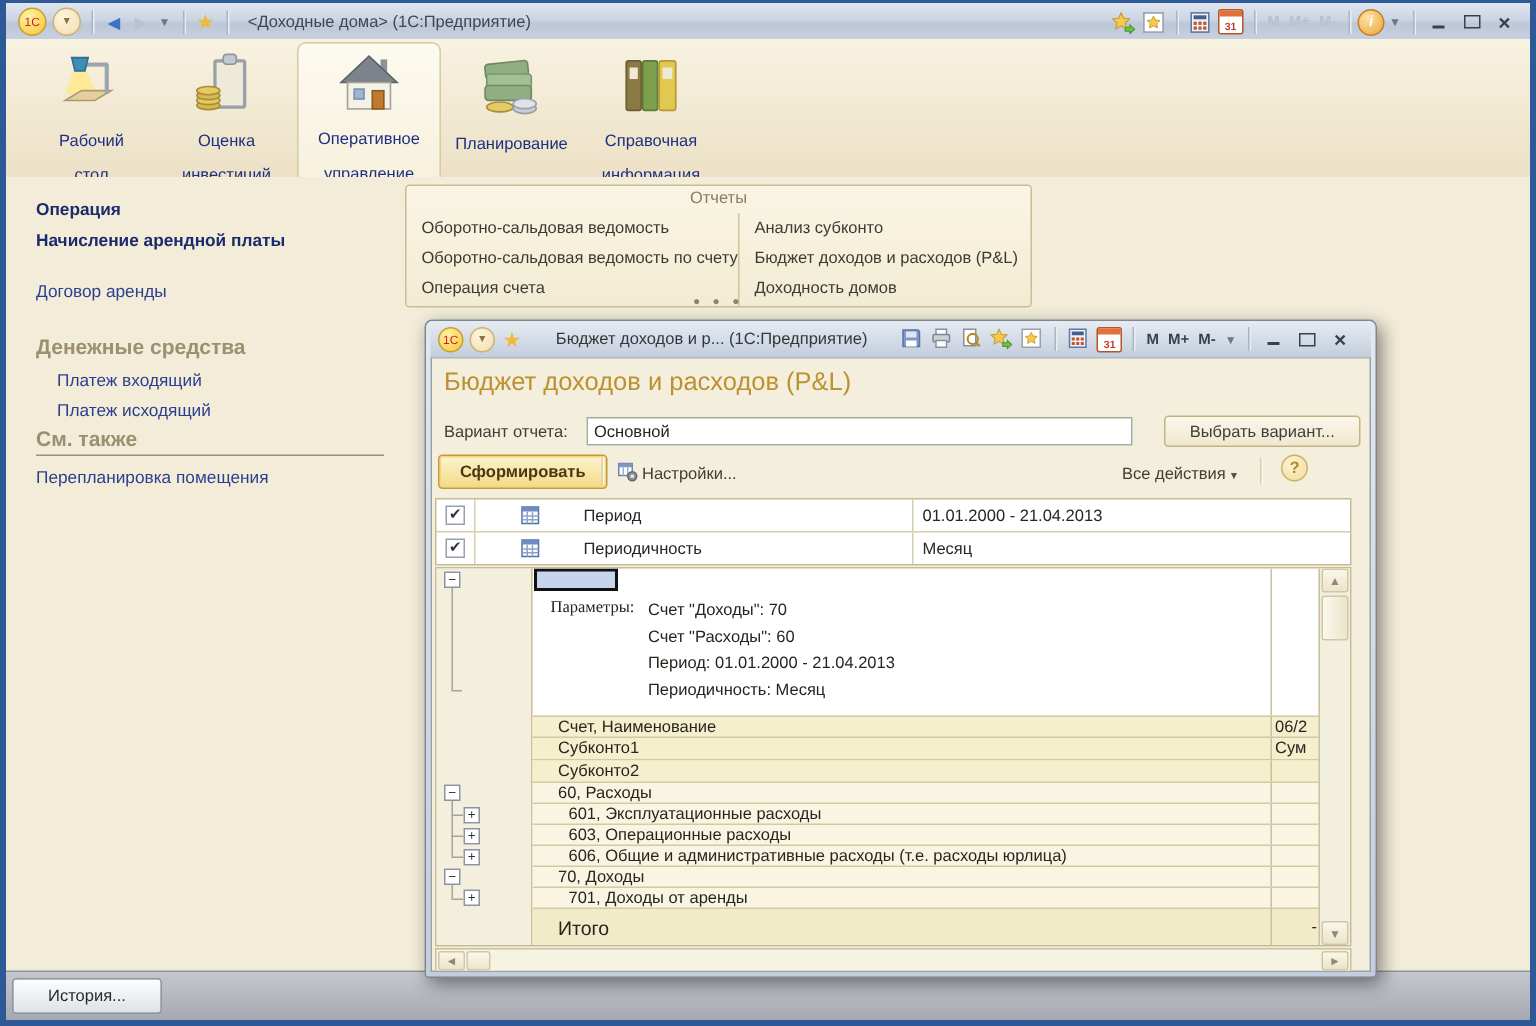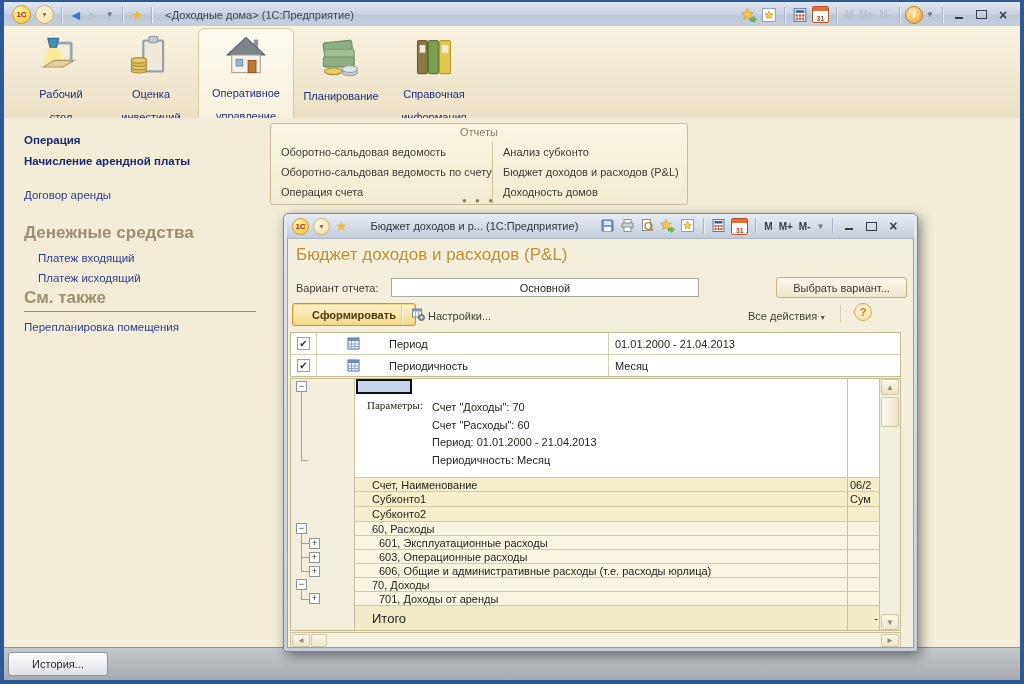--- a/index.html
+++ b/index.html
@@ -5,21 +5,21 @@
   html,body{margin:0;padding:0;}
   body{width:1024px;height:684px;overflow:hidden;font-family:"Liberation Sans","DejaVu Sans",sans-serif;font-size:11px;color:#3f3e36;}
   .window{position:relative;width:1024px;height:684px;box-sizing:border-box;
     border-left:4px solid #2d5a96;border-right:4px solid #2d5a96;border-bottom:4px solid #2d5a96;border-top:2px solid #2d5a96;
     background:#f2ecd9;}
   
   .titlebar{position:absolute;left:0;top:0;right:0;height:26px;display:flex;align-items:center;padding:0 6px;box-sizing:border-box;
     background:linear-gradient(180deg,#dfe6f0 0%,#cbd4e2 45%,#bcc7d8 55%,#c8d1df 100%);border-bottom:1px solid #98a7bb;}
   .tb-right{margin-left:auto;display:flex;align-items:center;}
   .round-ico{width:17px;height:17px;border-radius:50%;display:flex;align-items:center;justify-content:center;margin:0 2px;flex:0 0 auto;}
-  .logo1c{background:radial-gradient(circle at 35% 30%,#fff3a8,#f5c62f);border:1px solid #c89f2f;color:#d21c1c;font-weight:bold;font-size:8px;}
+  .logo1c{background:radial-gradient(circle at 35% 30%,#fff3a8,#f5c62f);border:1px solid #c89f2f;color:#d21c1c;font-weight:normal;font-size:8px;}
   .drop-circle{background:radial-gradient(circle at 35% 30%,#fdf4dc,#f3ddae);border:1px solid #cbb277;color:#7a6a3f;font-size:8px;}
   .drop-circle::after{content:"▼";font-size:7px;color:#8a7443;}
   .tsep{width:1px;height:16px;background:#a9b5c6;box-shadow:1px 0 0 #e8edf4;margin:0 5px;flex:0 0 auto;}
   .nav-back{color:#3b74c4;font-size:14px;margin:0 2px;}
   .nav-fwd{color:#b9c2cc;font-size:14px;margin:0 2px;}
   .tiny-drop{color:#6c7685;font-size:8px;margin:0 3px;}
   .star{color:#f0b93c;font-size:14px;margin:0 3px;}
   .win-title{margin:0 8px;color:#3f4752;white-space:nowrap;overflow:hidden;}
   .m-btn{font-weight:bold;font-size:10px;margin:0 3px;}
   .m-dis{color:#b9c1cc;}
@@ -38,21 +38,21 @@
   .tab{position:absolute;top:4px;bottom:0;display:flex;flex-direction:column;align-items:center;padding-top:4px;box-sizing:border-box;}
   .tab .tab-ico{width:44px;height:46px;display:flex;align-items:center;justify-content:center;}
   .tab .tl{color:#1f2f80;line-height:13px;text-align:center;margin-top:10px;}
   .tab.active{background:linear-gradient(180deg,#fdfaf0,#f7f1dd);border:1px solid #d8cba1;border-bottom:none;border-radius:6px 6px 0 0;top:2px;}
   .t1{left:14px;width:86px;} .t2{left:102px;width:90px;} .t3{left:194px;width:96px;} .t4{left:292px;width:90px;} .t5{left:384px;width:92px;}
   
   .main-area{position:absolute;left:0;top:116px;right:0;bottom:32px;background:#f2ecd9;overflow:hidden;}
   .sidebar{position:absolute;left:4px;top:0;width:258px;padding:16px 0 0 16px;box-sizing:border-box;}
   .sb-bold{color:#1b2a6b;font-weight:bold;font-size:11.5px;margin-bottom:9px;cursor:default;}
   .sb-link{color:#2b3f8f;font-size:11.5px;margin-bottom:8px;cursor:default;}
-  .sb-hdr{color:#9d9071;font-weight:bold;font-size:17px;margin-bottom:9px;}
+  .sb-hdr{color:#9d9071;font-weight:bold;font-size:14px;margin-bottom:9px;}
   .sb-rule{border-bottom:1px solid #9d9071;padding-bottom:3px;width:232px;}
   .mb22{margin-bottom:22px;} .mb14{margin-bottom:4px;} .ind{margin-left:14px;}
   .reports-panel{position:absolute;left:266px;top:5px;width:418px;height:82px;box-sizing:border-box;
     background:linear-gradient(180deg,#faf5e4,#f3ecd4);border:1px solid #c9bd96;border-radius:3px;}
   .rp-title{text-align:center;color:#8a7e5e;padding-top:2px;height:16px;}
   .rp-cols{position:absolute;left:0;top:18px;right:0;bottom:0;display:flex;}
   .rp-col{width:50%;box-sizing:border-box;padding-left:10px;}
   .rp-col.first{border-right:1px solid #cfc49c;width:222px;}
   .rp-col.second{flex:1;}
   .rp-item{line-height:20px;color:#3c3b33;white-space:nowrap;cursor:default;}
@@ -64,25 +64,25 @@
   
   .dialog{position:absolute;left:279px;top:211px;width:635px;height:439px;box-sizing:border-box;z-index:10;
     background:linear-gradient(180deg,#e2e8f0,#c3cddb);border:1px solid #7e8694;border-radius:5px 5px 3px 3px;
     padding:0 3px 3px;box-shadow:3px 4px 12px rgba(0,0,0,.45);}
   .dlg-titlebar{height:24px;display:flex;align-items:center;padding:0 3px;
     background:linear-gradient(180deg,#e7ecf3,#c3cddb);}
   .dlg-title{margin:0 20px;color:#33373d;white-space:nowrap;overflow:hidden;}
   .dlg-body{position:relative;height:410px;background:#f4efdc;border:1px solid #9aa1ad;border-top:1px solid #aeb6c1;box-sizing:border-box;overflow:hidden;}
   .rpt-title{position:absolute;left:8px;top:6px;font-size:17px;color:#bd9030;}
   .v-label{position:absolute;left:8px;top:43px;}
-  .v-input{position:absolute;left:103px;top:39px;width:308px;height:19px;box-sizing:border-box;border:1px solid #a4ad9b;background:#fff;
-    font-family:inherit;font-size:11px;padding:0 4px;color:#26251f;text-align:center;}
+  .v-input{position:absolute;left:103px;top:39px;width:364px;height:19px;box-sizing:border-box;border:1px solid #a4ad9b;background:#fff;
+    font-family:inherit;font-size:11px;padding:0 4px;color:#26251f;}
   .v-btn{position:absolute;left:488px;top:38px;width:131px;height:21px;box-sizing:border-box;border:1px solid #c1b482;border-radius:3px;
     background:linear-gradient(180deg,#fbf7ea,#efe7cf);display:flex;align-items:center;justify-content:center;color:#3f3e36;}
-  .gen-btn{position:absolute;left:4px;top:64px;width:124px;height:23px;box-sizing:border-box;border:1px solid #c79b33;border-radius:3px;
+  .gen-btn{position:absolute;left:4px;top:64px;width:113px;height:23px;box-sizing:border-box;border:1px solid #c79b33;border-radius:3px;
     box-shadow:inset 0 0 0 1px #f1d788;background:linear-gradient(180deg,#fdf3cf,#f4d987);display:flex;align-items:center;justify-content:center;
     font-weight:bold;color:#4a3a10;}
   .act-sep{position:absolute;left:113px;top:66px;width:1px;height:18px;background:#d8cfae;box-shadow:1px 0 0 #fbf8ee;}
   .set-ico{position:absolute;left:121px;top:68px;}
   .set-label{position:absolute;left:140px;top:71px;color:#3f3e36;}
   .all-actions{position:absolute;left:460px;top:71px;color:#3f3e36;}
   .all-actions::after{content:" ▼";font-size:7px;color:#5a5648;}
   .aa-sep{position:absolute;left:552px;top:66px;width:1px;height:18px;background:#d8cfae;box-shadow:1px 0 0 #fbf8ee;}
   .help-btn{position:absolute;left:566px;top:64px;width:18px;height:18px;border-radius:50%;box-sizing:border-box;border:1px solid #cbb168;
     background:radial-gradient(circle at 35% 30%,#fdf2cf,#f3ddA0);display:flex;align-items:center;justify-content:center;color:#b08a2e;font-weight:bold;}

